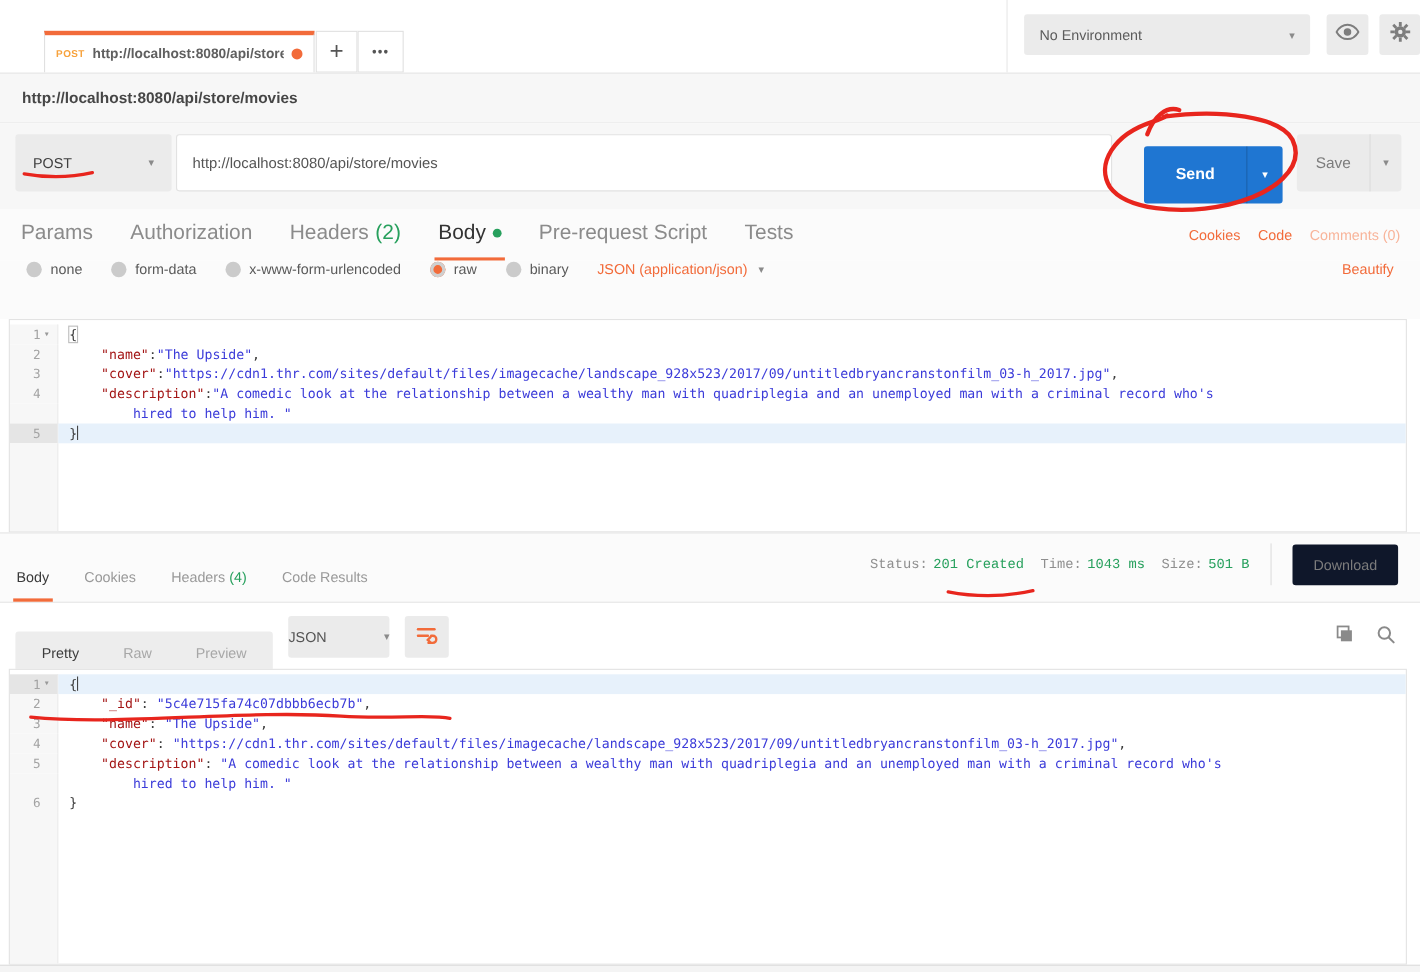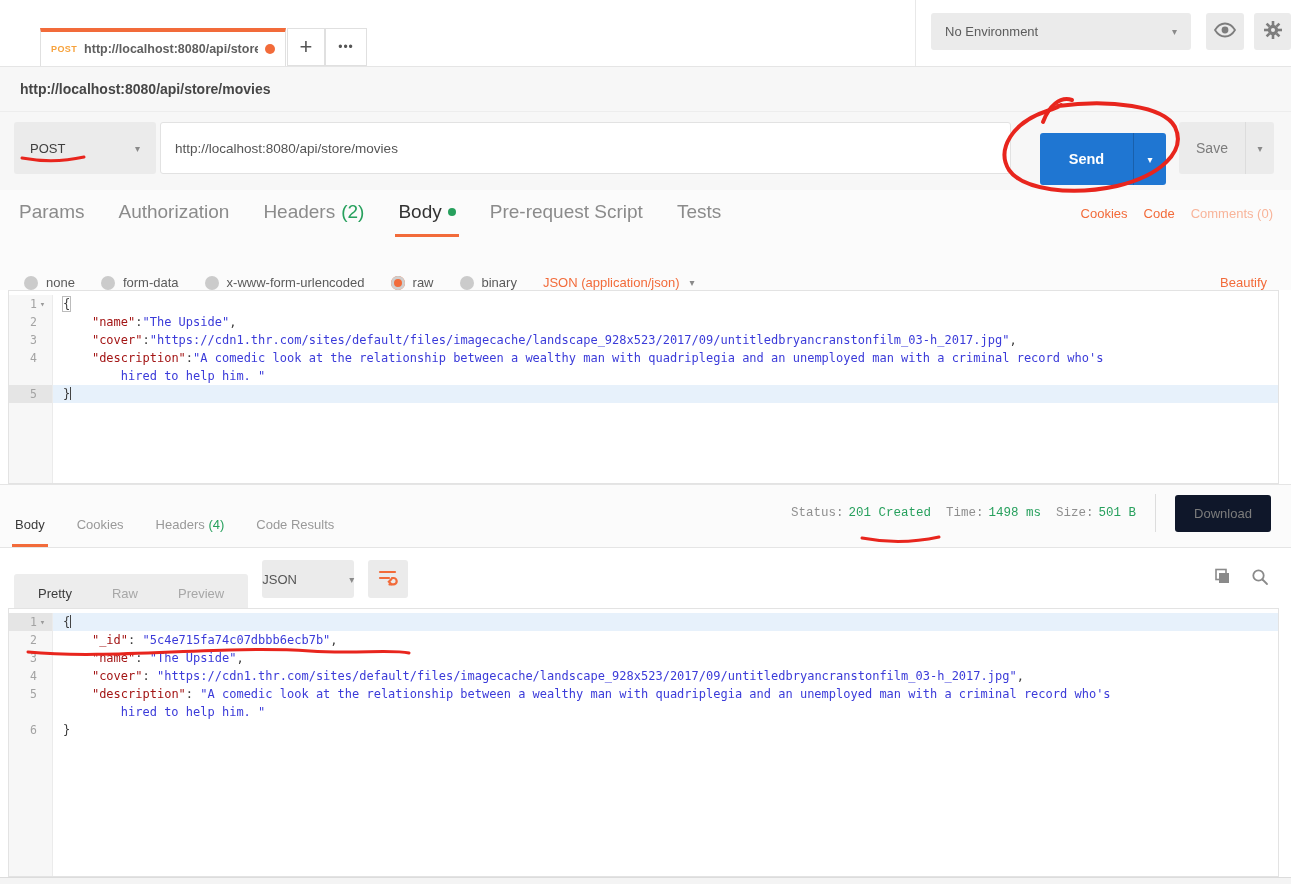--- a/index.html
+++ b/index.html
@@ -60,21 +60,21 @@
     border-bottom:3px solid transparent; padding:0 3px; cursor:pointer; }
   .rtab.active { color:#333; border-bottom-color:var(--accent,#f06d34); }
   .cnt-green { color:var(--success_green,#27a05d); }
   .dot-green { width:8px; height:8px; border-radius:50%; background:var(--success_green,#27a05d); }
   .right-links { margin-left:auto; display:flex; align-items:center; gap:16px; padding-right:18px; font-size:13px; }
   .link-orange { color:var(--accent,#f26b3a); cursor:pointer; }
   .link-faded { color:#f8b49a; cursor:pointer; }
 
   
   .mode-row { position:absolute; top:237px; left:0; right:0; height:53px; background:#fbfbfb;
-    display:flex; align-items:flex-end; padding-left:24px; gap:26px; font-size:13px; color:#5a5a5a; }
+    display:flex; align-items:flex-start; padding-left:24px; gap:26px; font-size:13px; color:#5a5a5a; }
   .mode-item { display:flex; align-items:center; gap:8px; cursor:pointer; }
   .radio { width:14px; height:14px; border-radius:50%; background:#cbcbcb; flex:none; }
   .radio.sel { background:var(--accent,#f06d34); box-shadow:inset 0 0 0 3px #cfcfcf; }
   .json-type { display:flex; align-items:center; gap:10px; color:var(--accent,#f26b3a); cursor:pointer; }
   .beautify { margin-left:auto; margin-right:24px; color:var(--accent,#f26b3a); cursor:pointer; }
 
   
   .editor { position:absolute; left:8px; width:1271px; background:#fff; border:1px solid #e3e3e3;
     font-family:"DejaVu Sans Mono", monospace; font-size:12px; display:flex; flex-direction:column;
     padding-top:4px; overflow:hidden; }
@@ -320,21 +320,21 @@
           <span>Code Results</span>
         </div>
     </div>
     <div class="resp-right">
       <span class="meta-pair">
           <span class="meta-label">Status:</span>
           <span class="meta-value">201 Created</span>
         </span>
       <span class="meta-pair">
           <span class="meta-label">Time:</span>
-          <span class="meta-value">1498 ms</span>
+          <span class="meta-value">1043 ms</span>
         </span>
       <span class="meta-pair">
           <span class="meta-label">Size:</span>
           <span class="meta-value">501 B</span>
         </span>
       <span class="meta-divider"></span>
       <span class="download-btn">Download</span>
     </div>
   </div>
 

